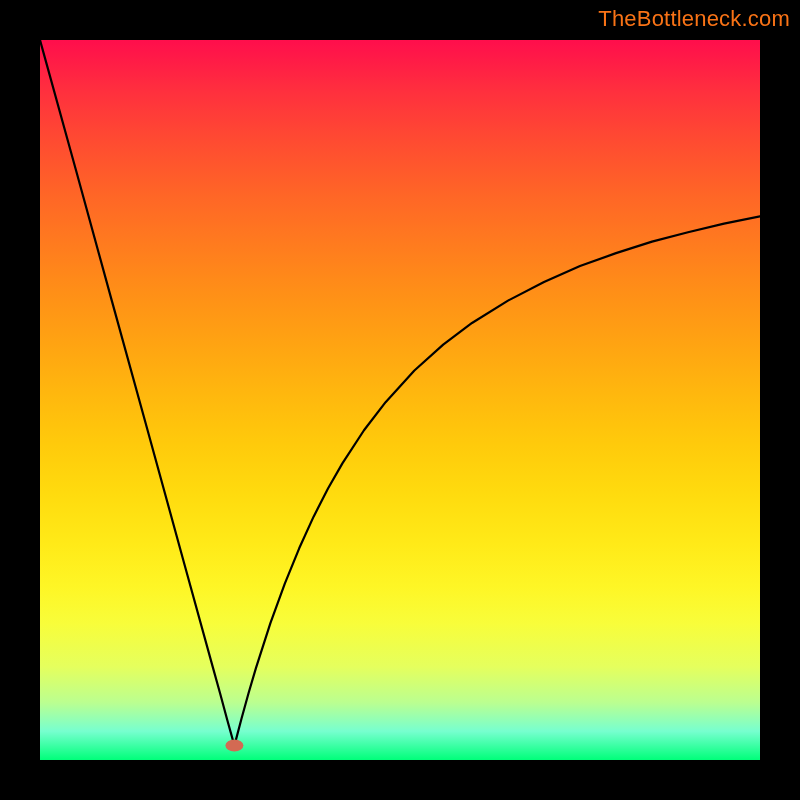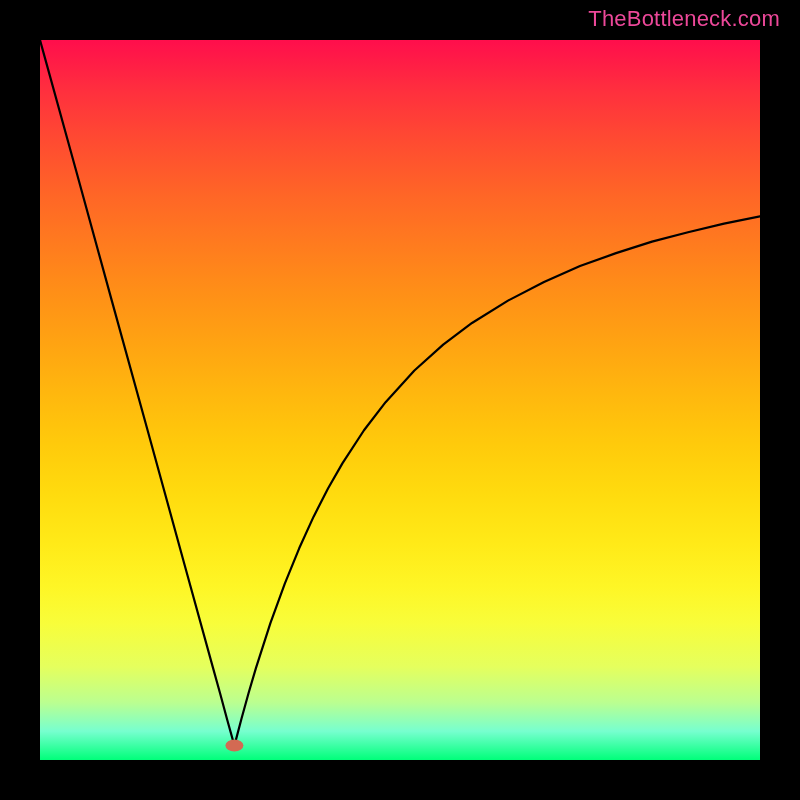--- a/index.html
+++ b/index.html
@@ -46,22 +46,22 @@
   .plot-svg {
     position: absolute;
     left: 0;
     top: 0;
     width: 720px;
     height: 720px;
   }
   .watermark {
     position: absolute;
     top: 6px;
-    right: 20px;
-    color: #ec4899;
+    right: 10px;
+    color: #f97316;
     font-size: 22px;
     font-weight: 500;
     letter-spacing: 0.2px;
     user-select: none;
   }
 </style>
 </head>
 <body>
 
 <div class="frame">

